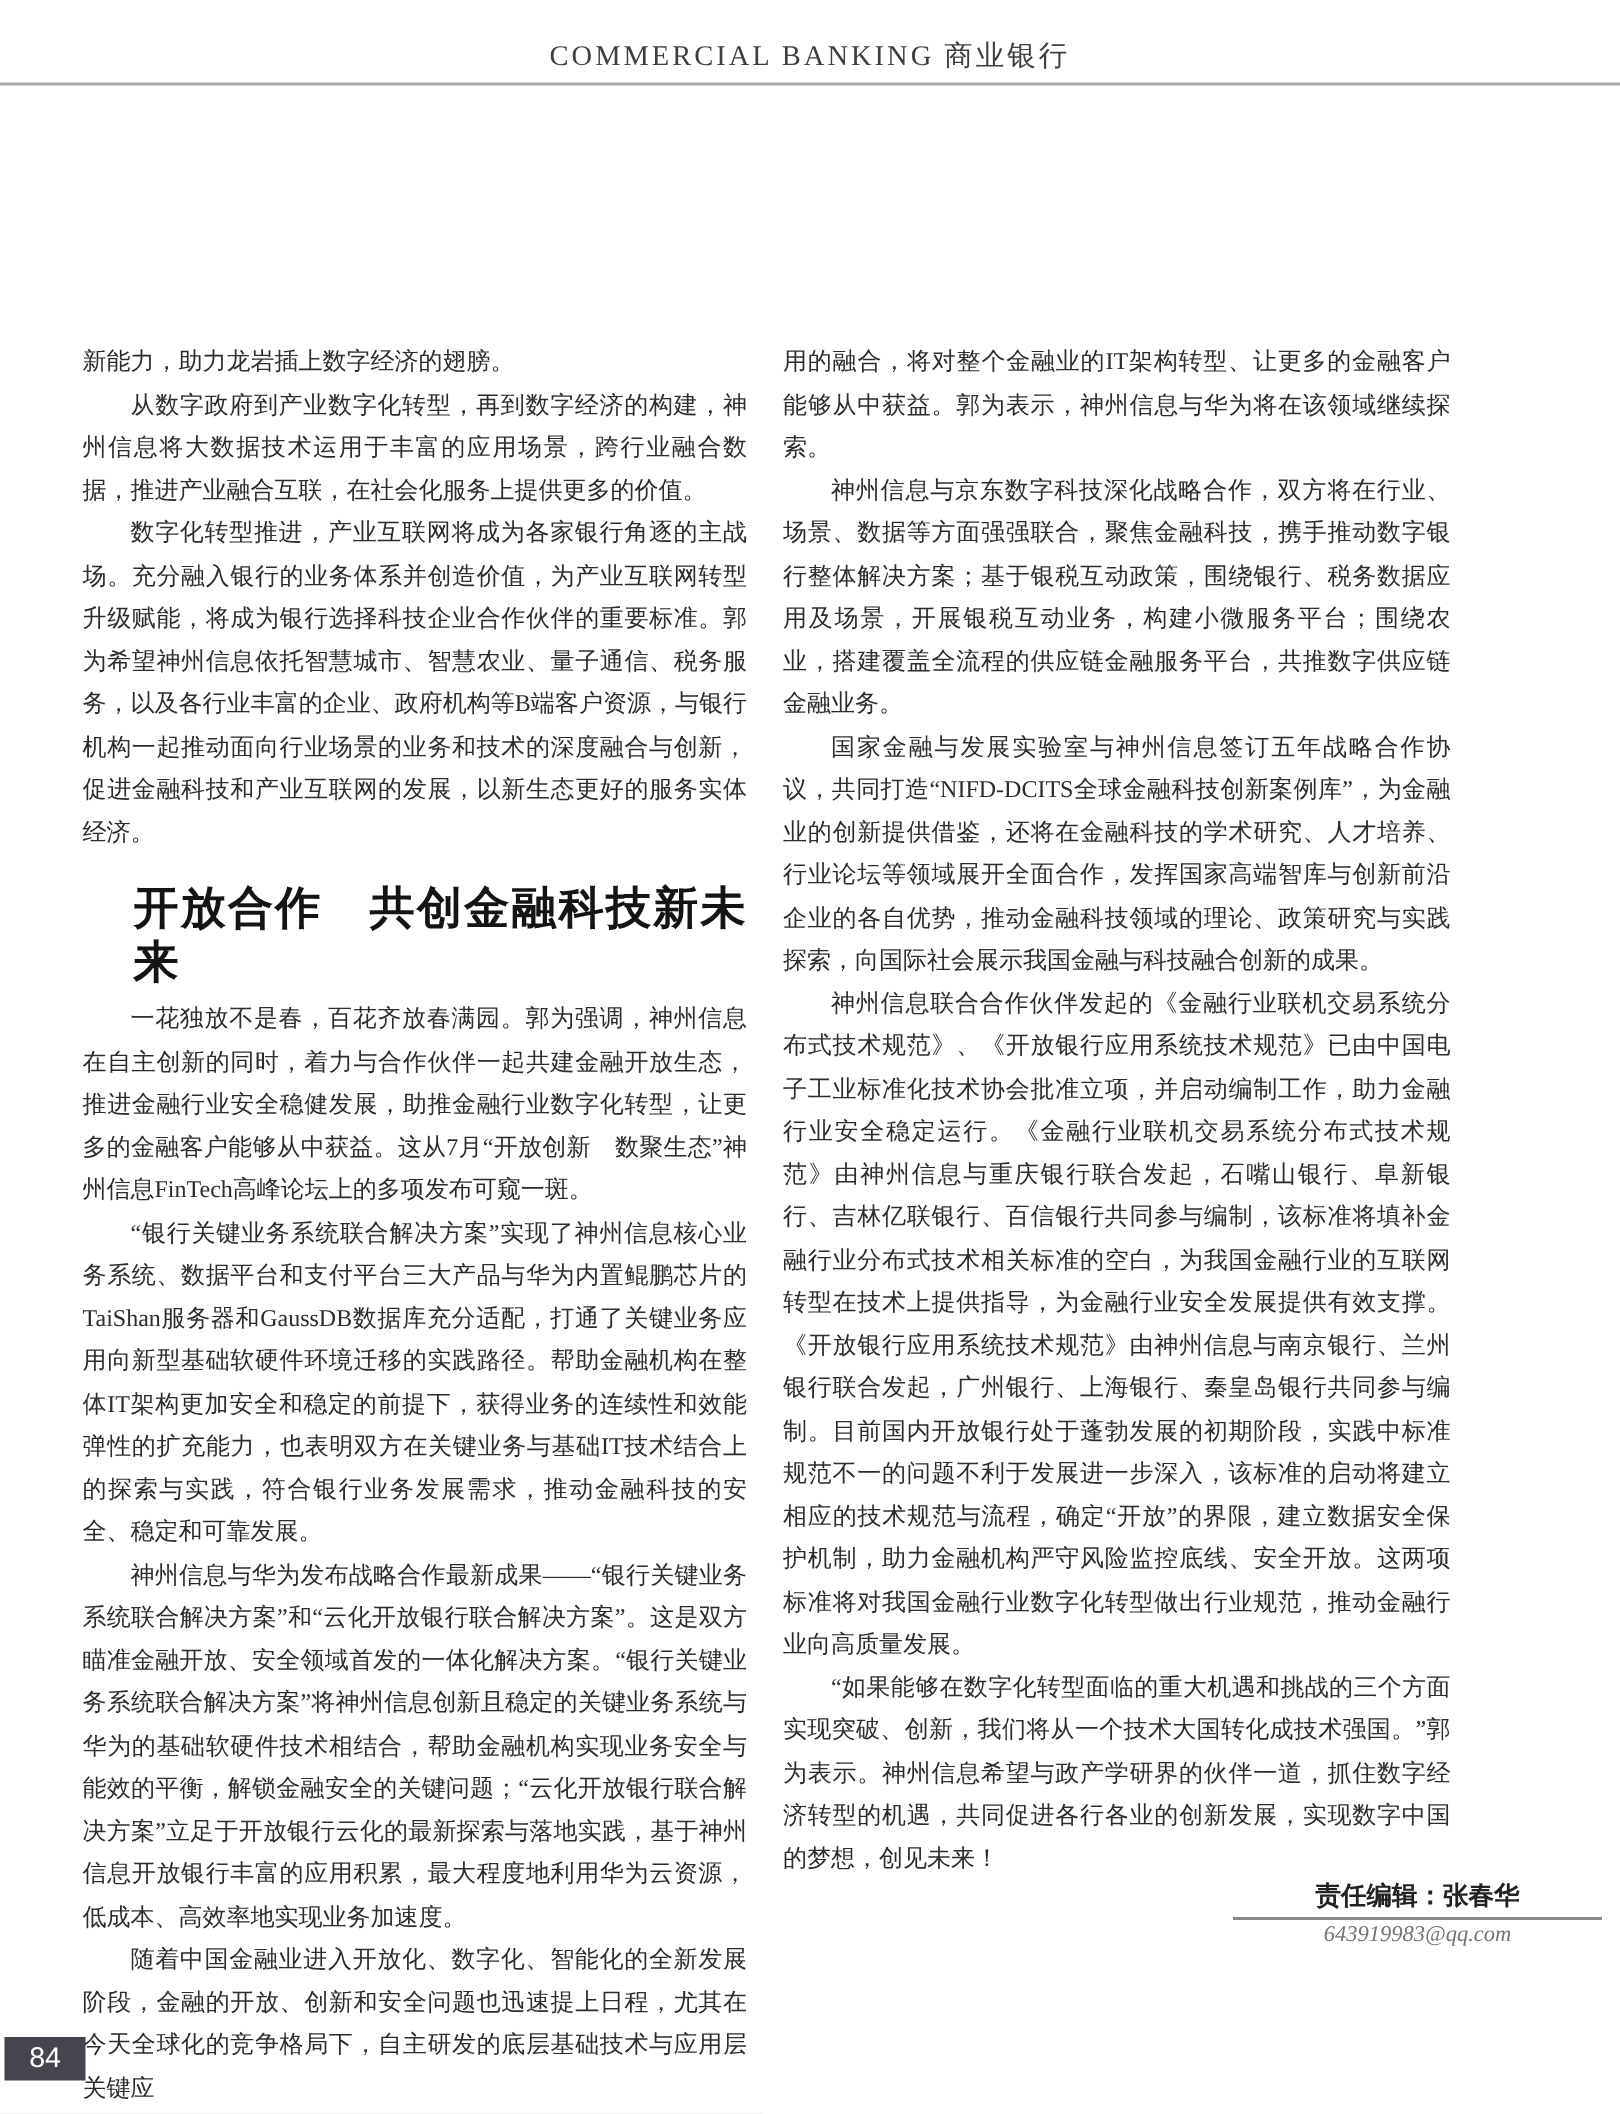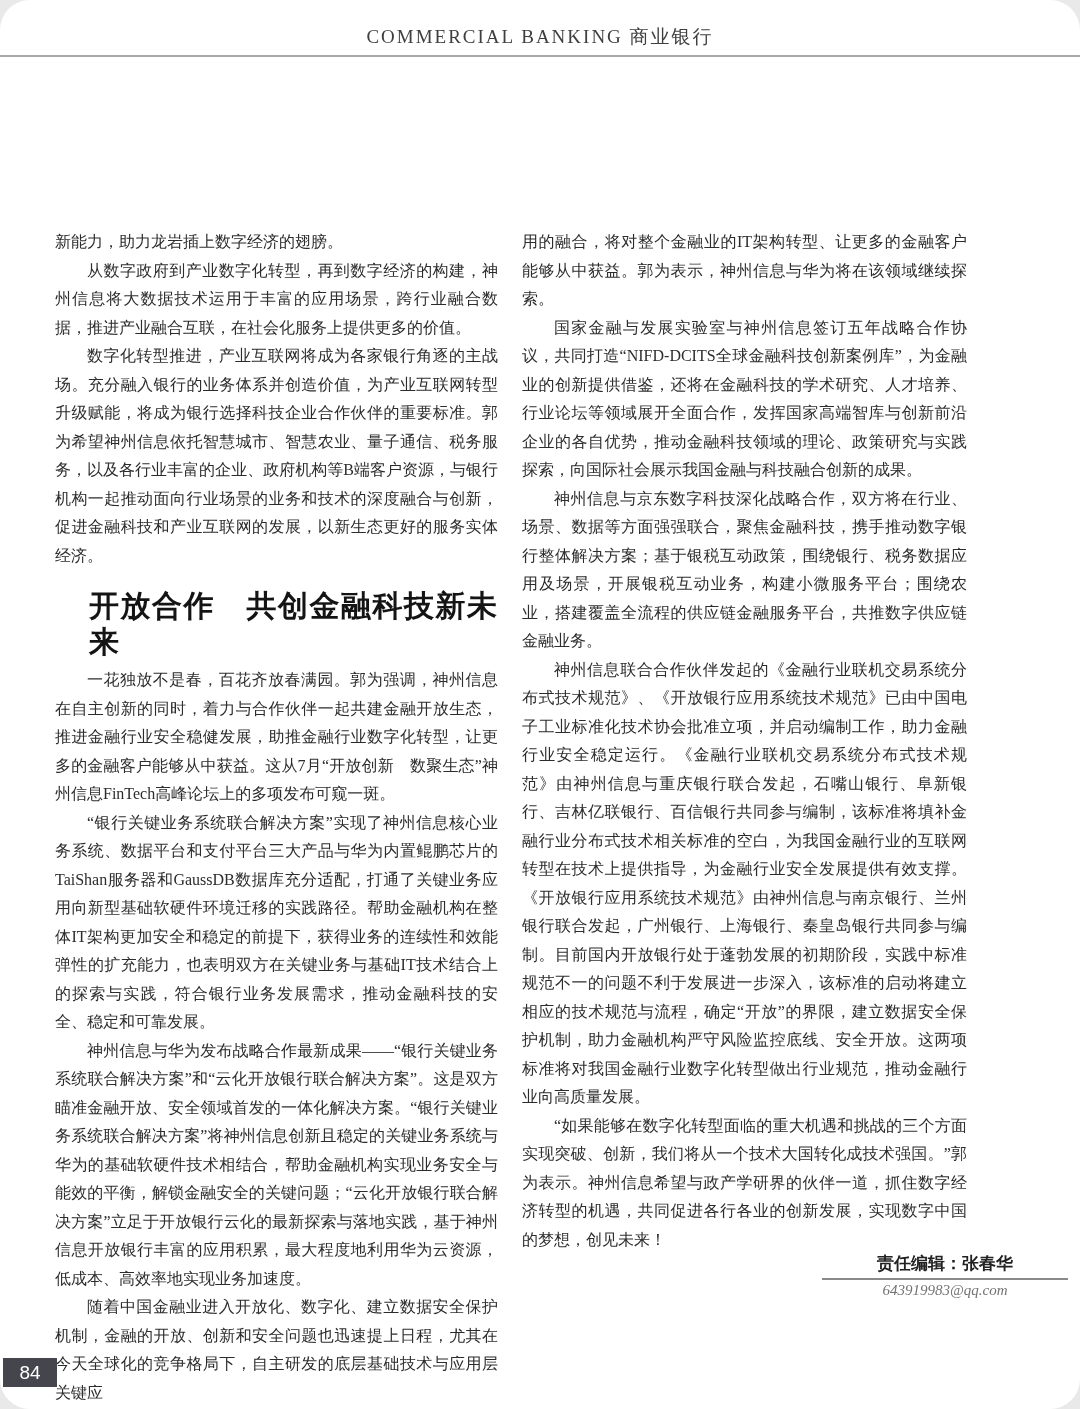--- a/index.html
+++ b/index.html
@@ -3,21 +3,20 @@
 <meta charset="utf-8">
 <style>
   html,body{margin:0;padding:0;background:#e9e9e9;}
   .page{
     position:relative;
     width:1080px;height:1409px;
     margin:0 auto;
     background:#ffffff;
     font-family:"Liberation Serif","DejaVu Serif",serif;
     overflow:hidden;
-    border-radius:30px;
   }
   .header-title{
     position:absolute;top:24px;left:0;width:100%;
     text-align:center;
     font-size:19px;letter-spacing:2px;
     color:#3f3f3f;
   }
   .header-rule{
     position:absolute;top:55px;left:0;right:0;
     height:2px;background:#a8a8a8;
@@ -72,27 +71,27 @@
   <div class="content">
 
     <div class="col">
       <p>新能力，助力龙岩插上数字经济的翅膀。</p>
       <p class="ind">从数字政府到产业数字化转型，再到数字经济的构建，神州信息将大数据技术运用于丰富的应用场景，跨行业融合数据，推进产业融合互联，在社会化服务上提供更多的价值。</p>
       <p class="ind">数字化转型推进，产业互联网将成为各家银行角逐的主战场。充分融入银行的业务体系并创造价值，为产业互联网转型升级赋能，将成为银行选择科技企业合作伙伴的重要标准。郭为希望神州信息依托智慧城市、智慧农业、量子通信、税务服务，以及各行业丰富的企业、政府机构等B端客户资源，与银行机构一起推动面向行业场景的业务和技术的深度融合与创新，促进金融科技和产业互联网的发展，以新生态更好的服务实体经济。</p>
       <h2>开放合作　共创金融科技新未来</h2>
       <p class="ind">一花独放不是春，百花齐放春满园。郭为强调，神州信息在自主创新的同时，着力与合作伙伴一起共建金融开放生态，推进金融行业安全稳健发展，助推金融行业数字化转型，让更多的金融客户能够从中获益。这从7月“开放创新　数聚生态”神州信息FinTech高峰论坛上的多项发布可窥一斑。</p>
       <p class="ind">“银行关键业务系统联合解决方案”实现了神州信息核心业务系统、数据平台和支付平台三大产品与华为内置鲲鹏芯片的TaiShan服务器和GaussDB数据库充分适配，打通了关键业务应用向新型基础软硬件环境迁移的实践路径。帮助金融机构在整体IT架构更加安全和稳定的前提下，获得业务的连续性和效能弹性的扩充能力，也表明双方在关键业务与基础IT技术结合上的探索与实践，符合银行业务发展需求，推动金融科技的安全、稳定和可靠发展。</p>
       <p class="ind">神州信息与华为发布战略合作最新成果——“银行关键业务系统联合解决方案”和“云化开放银行联合解决方案”。这是双方瞄准金融开放、安全领域首发的一体化解决方案。“银行关键业务系统联合解决方案”将神州信息创新且稳定的关键业务系统与华为的基础软硬件技术相结合，帮助金融机构实现业务安全与能效的平衡，解锁金融安全的关键问题；“云化开放银行联合解决方案”立足于开放银行云化的最新探索与落地实践，基于神州信息开放银行丰富的应用积累，最大程度地利用华为云资源，低成本、高效率地实现业务加速度。</p>
-      <p class="ind">随着中国金融业进入开放化、数字化、建立数据安全保护机制，金融的开放、创新和安全问题也迅速提上日程，尤其在今天全球化的竞争格局下，自主研发的底层基础技术与应用层关键应</p>
+      <p class="ind">随着中国金融业进入开放化、数字化、智能化的全新发展阶段，金融的开放、创新和安全问题也迅速提上日程，尤其在今天全球化的竞争格局下，自主研发的底层基础技术与应用层关键应</p>
     </div>
 
     <div class="col right">
       <p>用的融合，将对整个金融业的IT架构转型、让更多的金融客户能够从中获益。郭为表示，神州信息与华为将在该领域继续探索。</p>
+      <p class="ind">神州信息与京东数字科技深化战略合作，双方将在行业、场景、数据等方面强强联合，聚焦金融科技，携手推动数字银行整体解决方案；基于银税互动政策，围绕银行、税务数据应用及场景，开展银税互动业务，构建小微服务平台；围绕农业，搭建覆盖全流程的供应链金融服务平台，共推数字供应链金融业务。</p>
       <p class="ind">国家金融与发展实验室与神州信息签订五年战略合作协议，共同打造“NIFD-DCITS全球金融科技创新案例库”，为金融业的创新提供借鉴，还将在金融科技的学术研究、人才培养、行业论坛等领域展开全面合作，发挥国家高端智库与创新前沿企业的各自优势，推动金融科技领域的理论、政策研究与实践探索，向国际社会展示我国金融与科技融合创新的成果。</p>
-      <p class="ind">神州信息与京东数字科技深化战略合作，双方将在行业、场景、数据等方面强强联合，聚焦金融科技，携手推动数字银行整体解决方案；基于银税互动政策，围绕银行、税务数据应用及场景，开展银税互动业务，构建小微服务平台；围绕农业，搭建覆盖全流程的供应链金融服务平台，共推数字供应链金融业务。</p>
       <p class="ind">神州信息联合合作伙伴发起的《金融行业联机交易系统分布式技术规范》、《开放银行应用系统技术规范》已由中国电子工业标准化技术协会批准立项，并启动编制工作，助力金融行业安全稳定运行。《金融行业联机交易系统分布式技术规范》由神州信息与重庆银行联合发起，石嘴山银行、阜新银行、吉林亿联银行、百信银行共同参与编制，该标准将填补金融行业分布式技术相关标准的空白，为我国金融行业的互联网转型在技术上提供指导，为金融行业安全发展提供有效支撑。《开放银行应用系统技术规范》由神州信息与南京银行、兰州银行联合发起，广州银行、上海银行、秦皇岛银行共同参与编制。目前国内开放银行处于蓬勃发展的初期阶段，实践中标准规范不一的问题不利于发展进一步深入，该标准的启动将建立相应的技术规范与流程，确定“开放”的界限，建立数据安全保护机制，助力金融机构严守风险监控底线、安全开放。这两项标准将对我国金融行业数字化转型做出行业规范，推动金融行业向高质量发展。</p>
       <p class="ind">“如果能够在数字化转型面临的重大机遇和挑战的三个方面实现突破、创新，我们将从一个技术大国转化成技术强国。”郭为表示。神州信息希望与政产学研界的伙伴一道，抓住数字经济转型的机遇，共同促进各行各业的创新发展，实现数字中国的梦想，创见未来！</p>
     </div>
 
   </div>
 
   <div class="editor">
     <div class="editor-label">责任编辑：张春华</div>
     <div class="editor-rule"></div>
     <div class="editor-email">643919983@qq.com</div>

